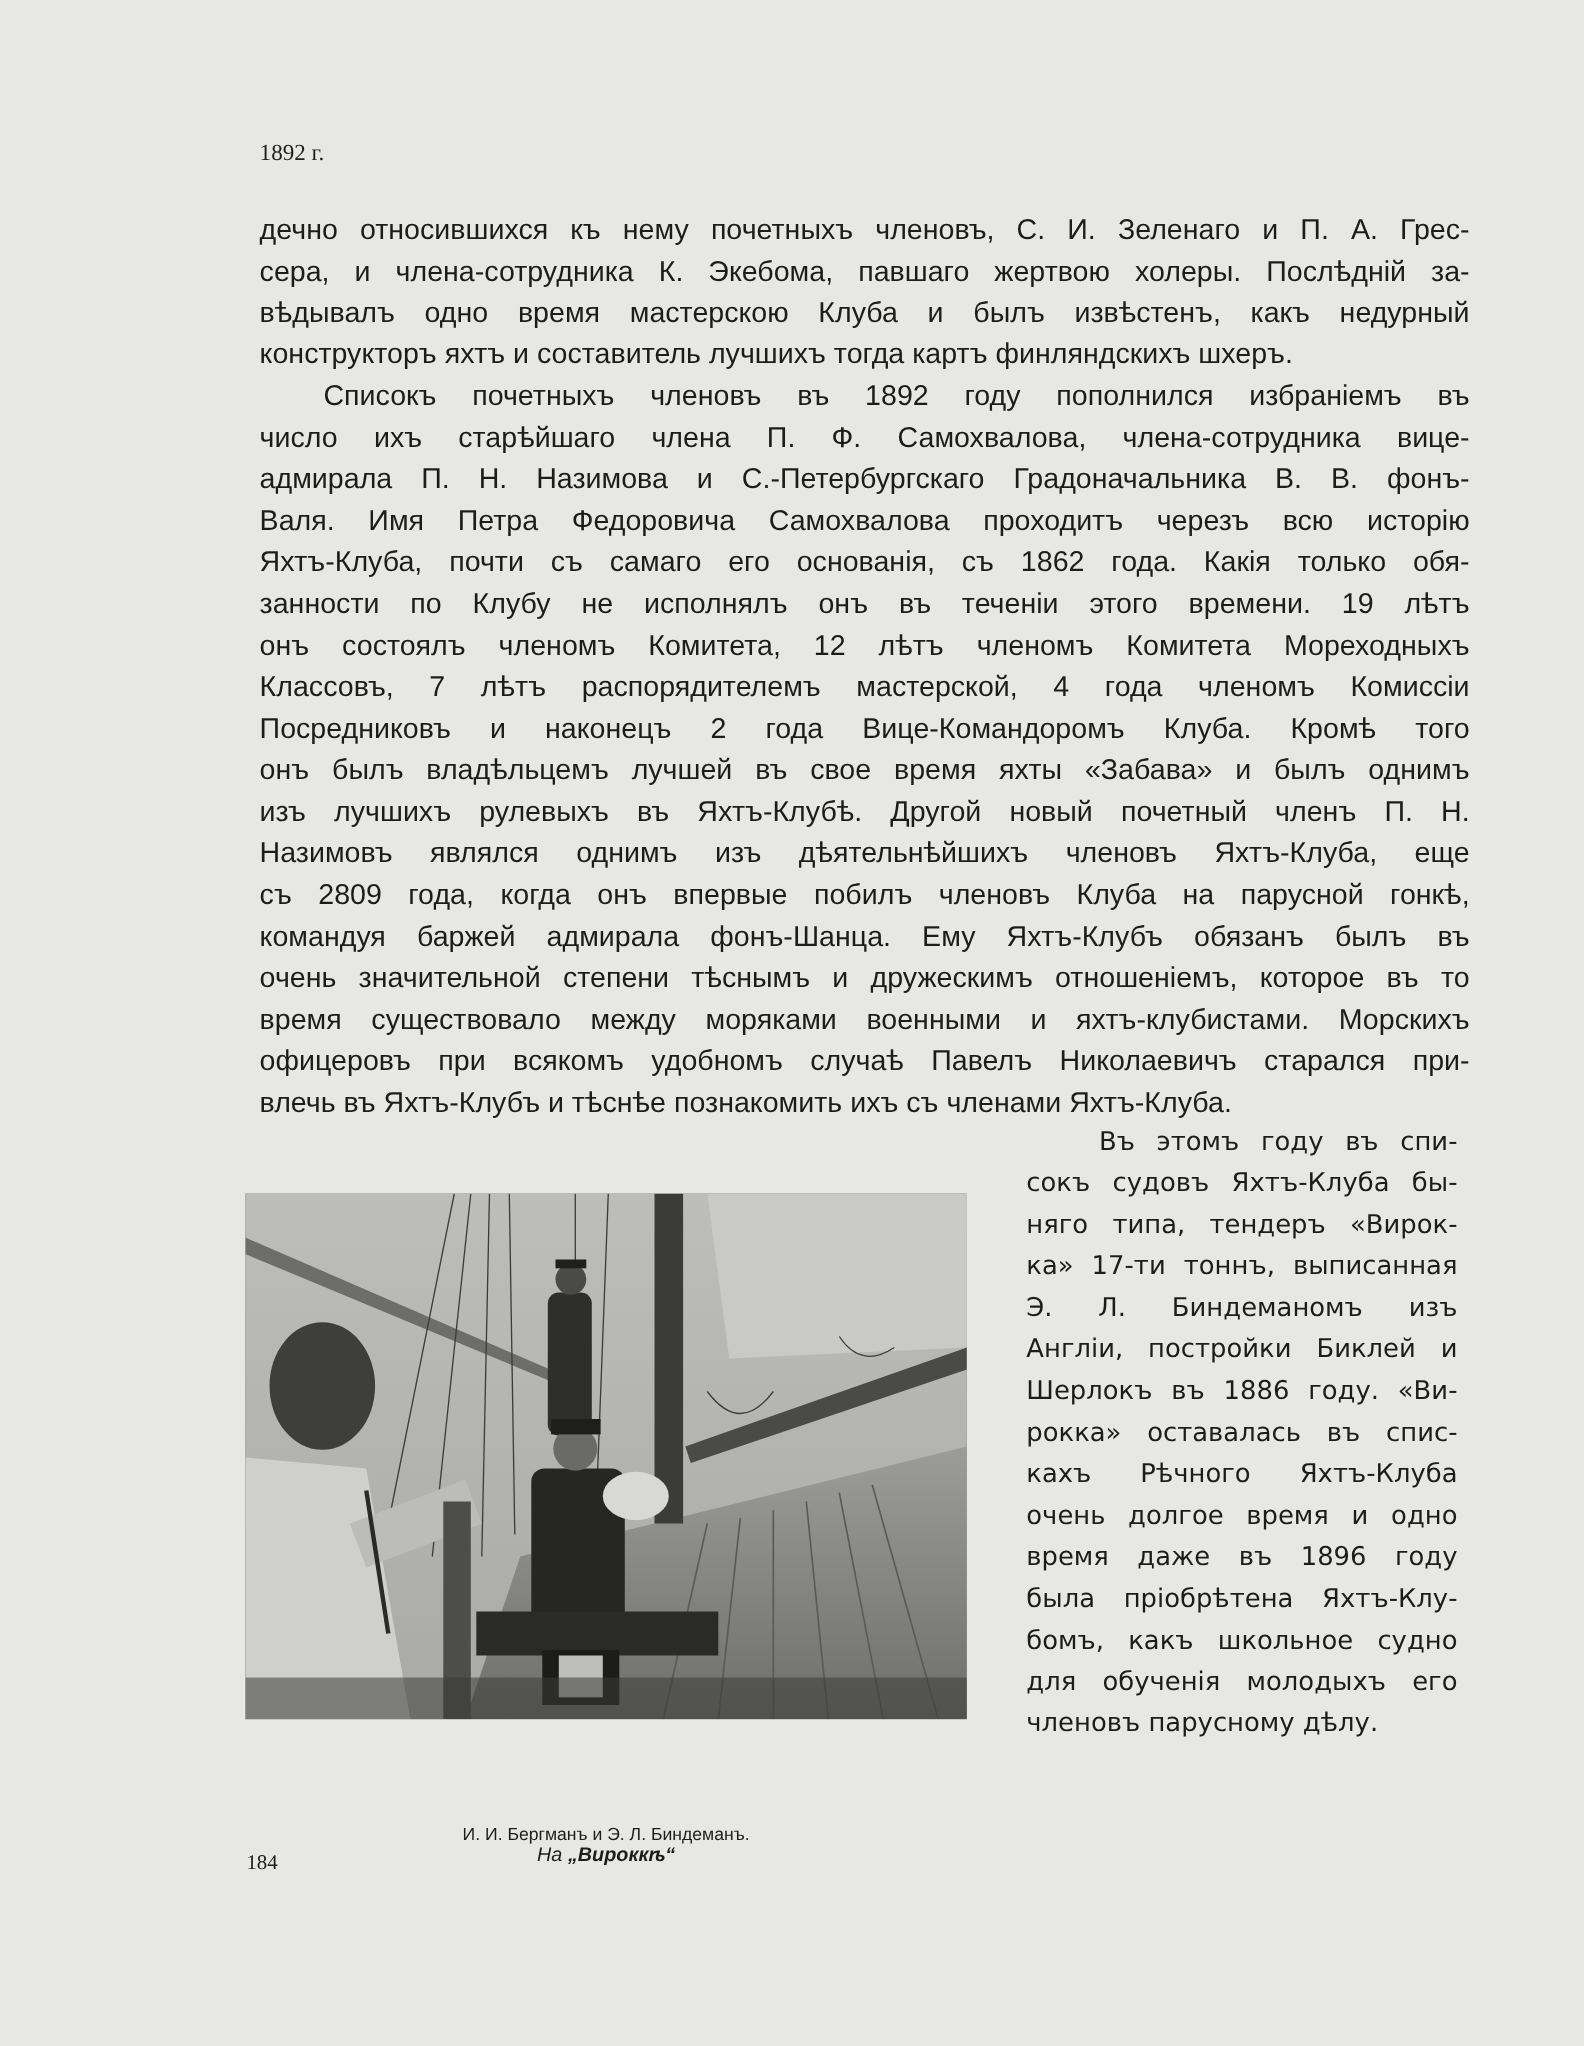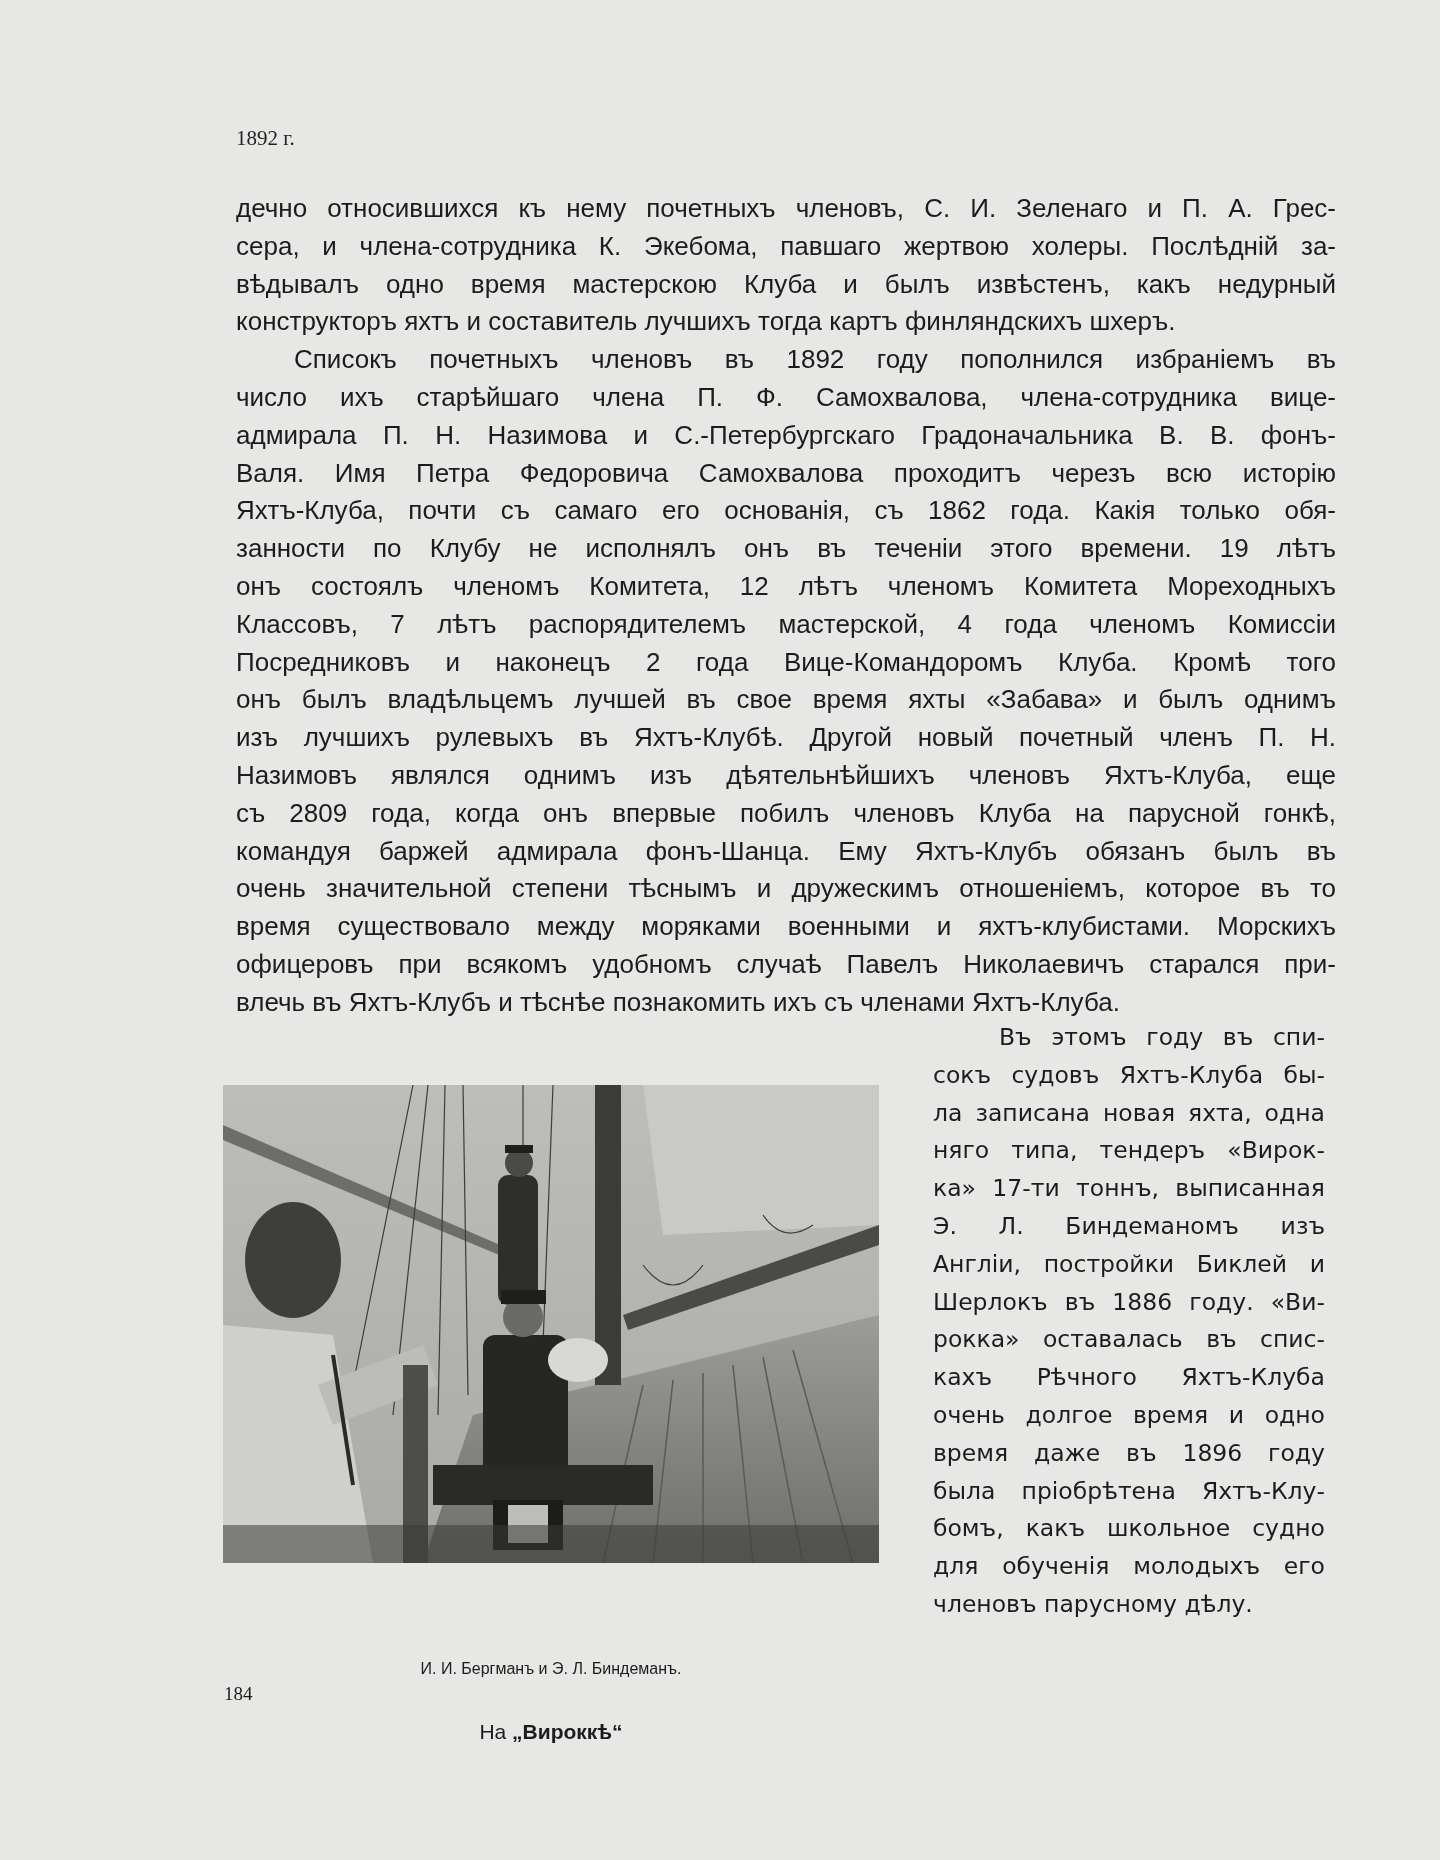--- a/index.html
+++ b/index.html
@@ -36,21 +36,21 @@
       background:
         linear-gradient(170deg, rgba(255,255,255,0.0) 0%, rgba(255,255,255,0) 100%),
         #8a8a88;
       overflow: hidden;
     }
     .photo svg { width: 100%; height: 100%; display: block; }
     .caption {
       position: absolute; left: 223px; width: 656px; text-align: center;
       font-family: "Liberation Sans", sans-serif; color: #1c1c1c;
     }
-    .caption-title { top: 1720px; font-size: 21px; }
+    .caption-title { top: 1676px; font-size: 18px; font-style: italic; }
     .caption-title b { font-weight: bold; }
     .caption-sub { top: 1660px; font-size: 16px; }
     .page-number {
       position: absolute; left: 224px; top: 1683px;
       font-family: "Liberation Serif", serif; font-size: 19px; color: #1c1c1c;
     }
   </style>
 </head>
 <body>
 
@@ -79,21 +79,20 @@
     <span class="line">командуя баржей адмирала фонъ-Шанца. Ему Яхтъ-Клубъ обязанъ былъ въ</span>
     <span class="line">очень значительной степени тѣснымъ и дружескимъ отношенiемъ, которое въ то</span>
     <span class="line">время существовало между моряками военными и яхтъ-клубистами. Морскихъ</span>
     <span class="line">офицеровъ при всякомъ удобномъ случаѣ Павелъ Николаевичъ старался при-</span>
     <span class="line last">влечь въ Яхтъ-Клубъ и тѣснѣе познакомить ихъ съ членами Яхтъ-Клуба.</span>
   </div>
 
   <div class="side-col">
     <span class="line indent">Въ этомъ году въ спи-</span>
     <span class="line">сокъ судовъ Яхтъ-Клуба бы-</span>
-    <span class="line">ла записана новая яхта, одна</span>
     <span class="line">няго типа, тендеръ «Вирок-</span>
     <span class="line">ка» 17-ти тоннъ, выписанная</span>
     <span class="line">Э. Л. Биндеманомъ изъ</span>
     <span class="line">Англiи, постройки Биклей и</span>
     <span class="line">Шерлокъ въ 1886 году. «Ви-</span>
     <span class="line">рокка» оставалась въ спис-</span>
     <span class="line">кахъ Рѣчного Яхтъ-Клуба</span>
     <span class="line">очень долгое время и одно</span>
     <span class="line">время даже въ 1896 году</span>
     <span class="line">была прiобрѣтена Яхтъ-Клу-</span>

